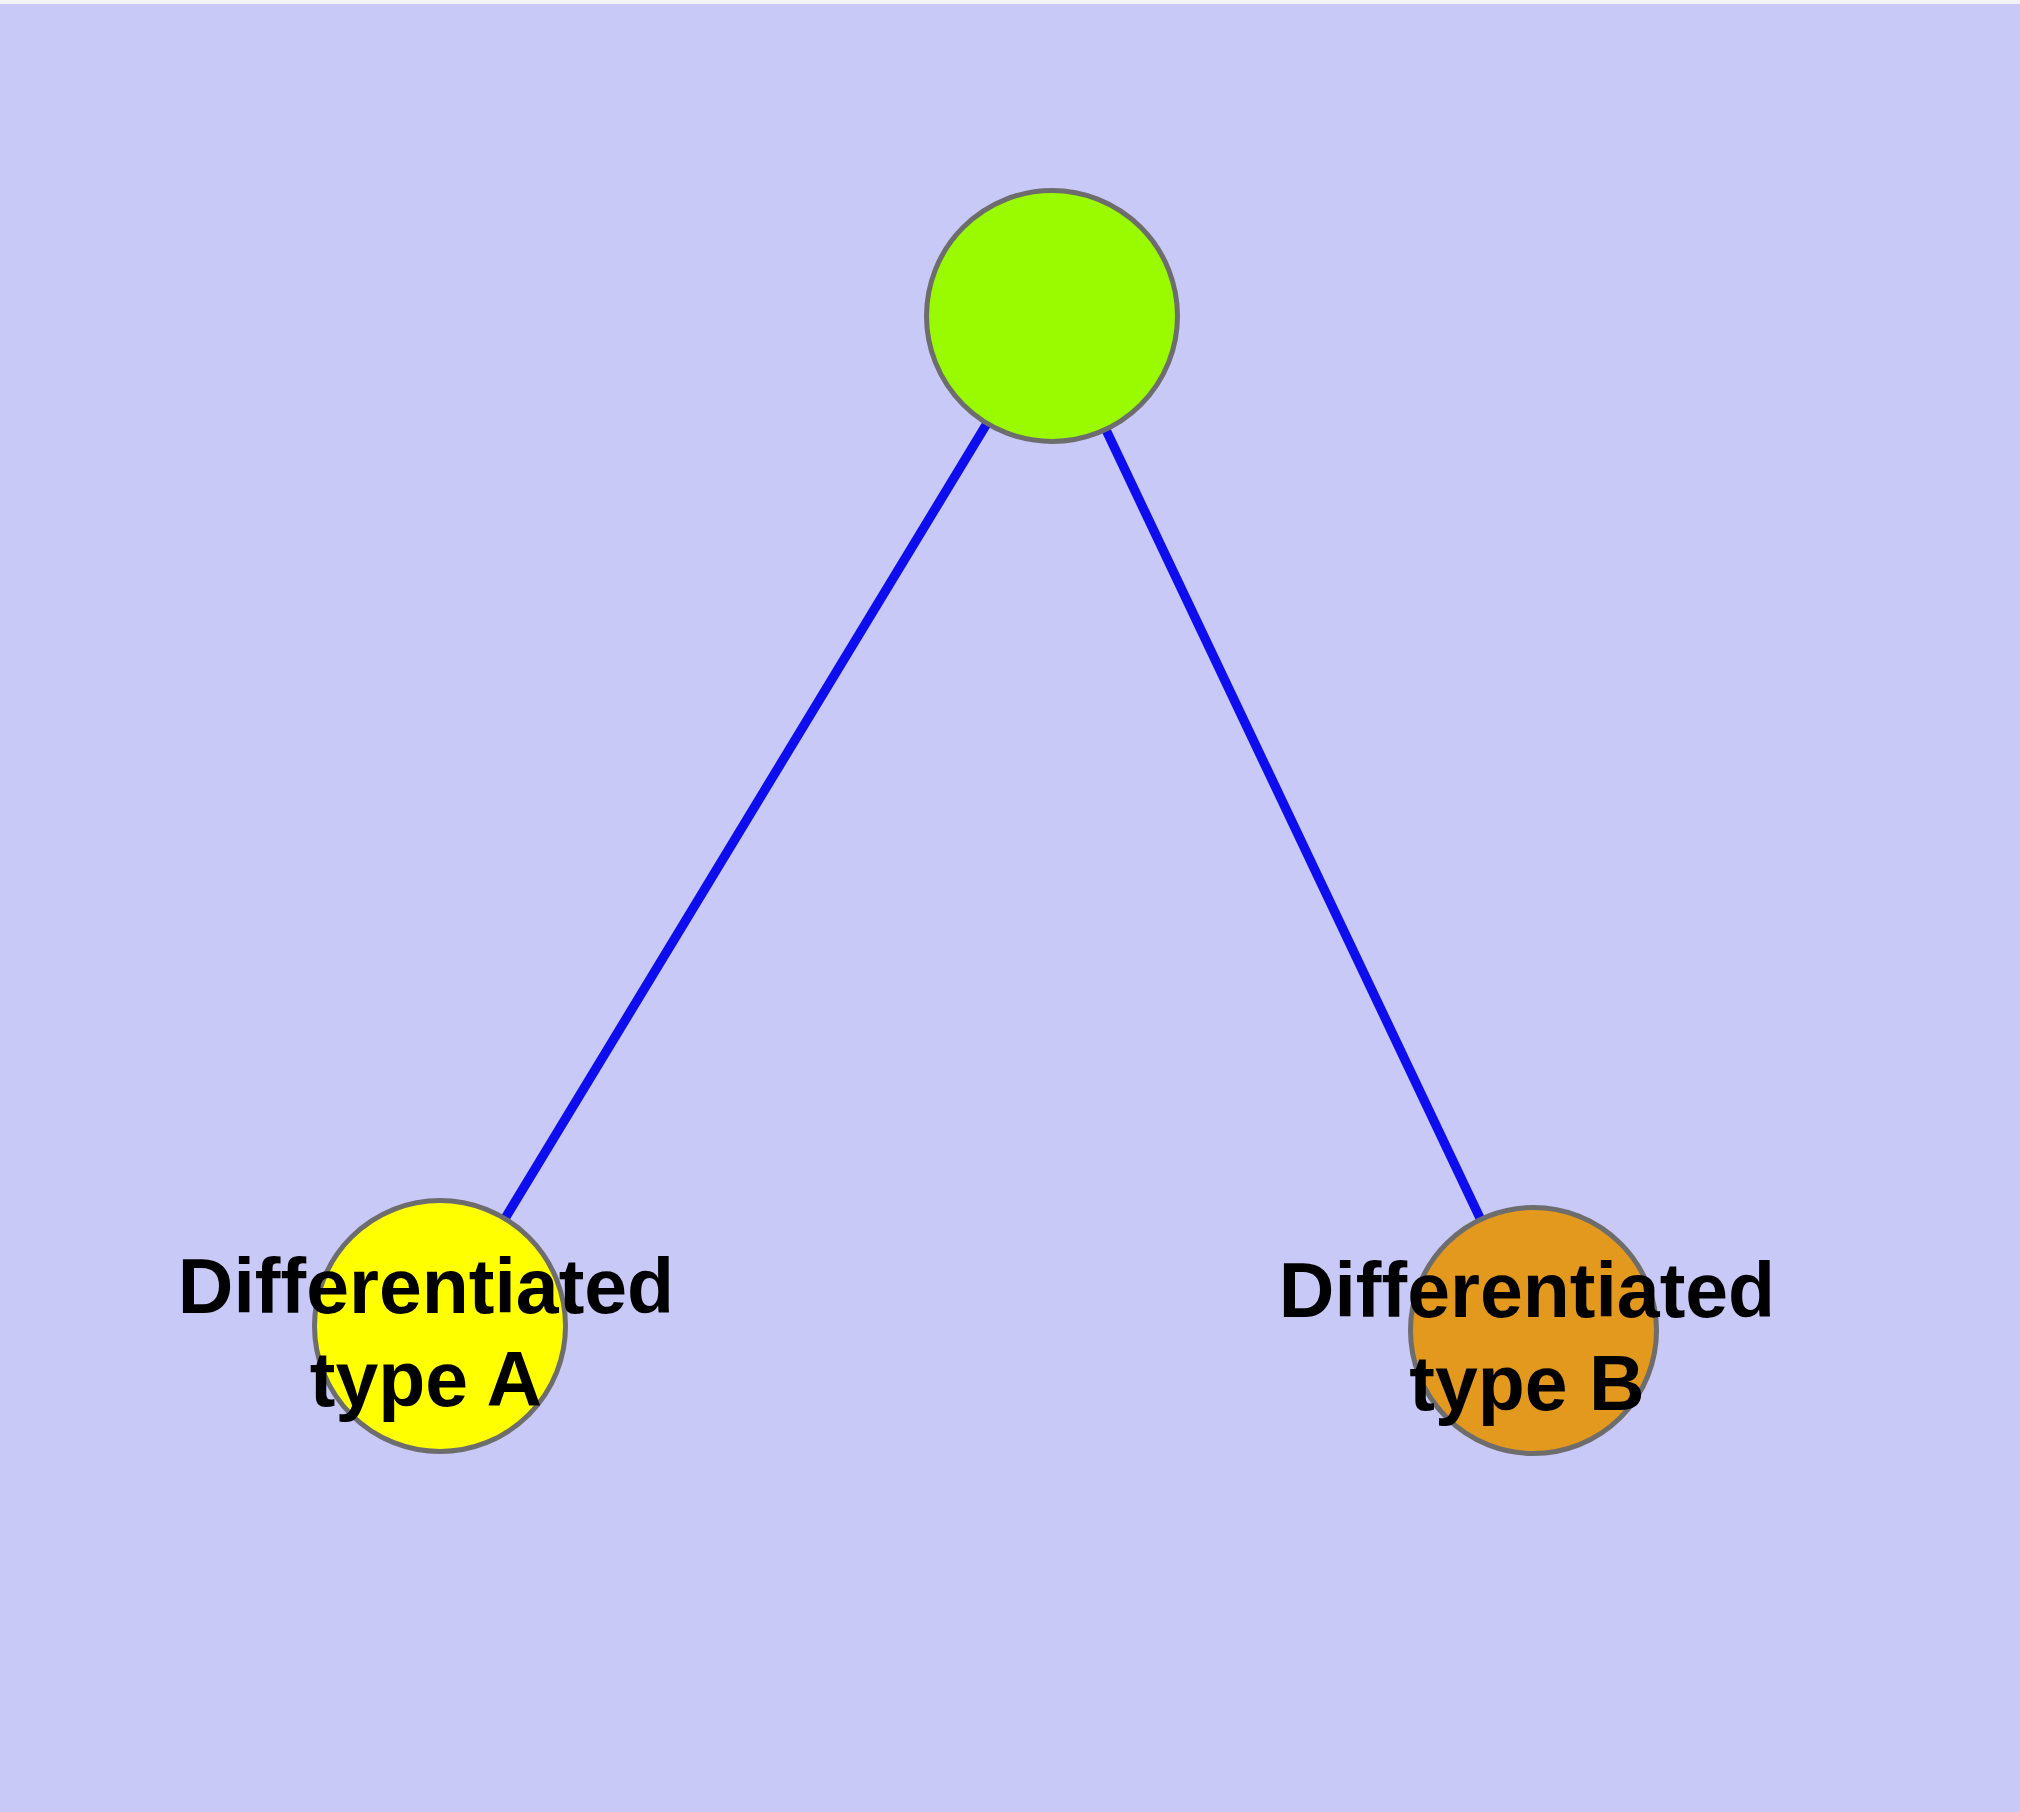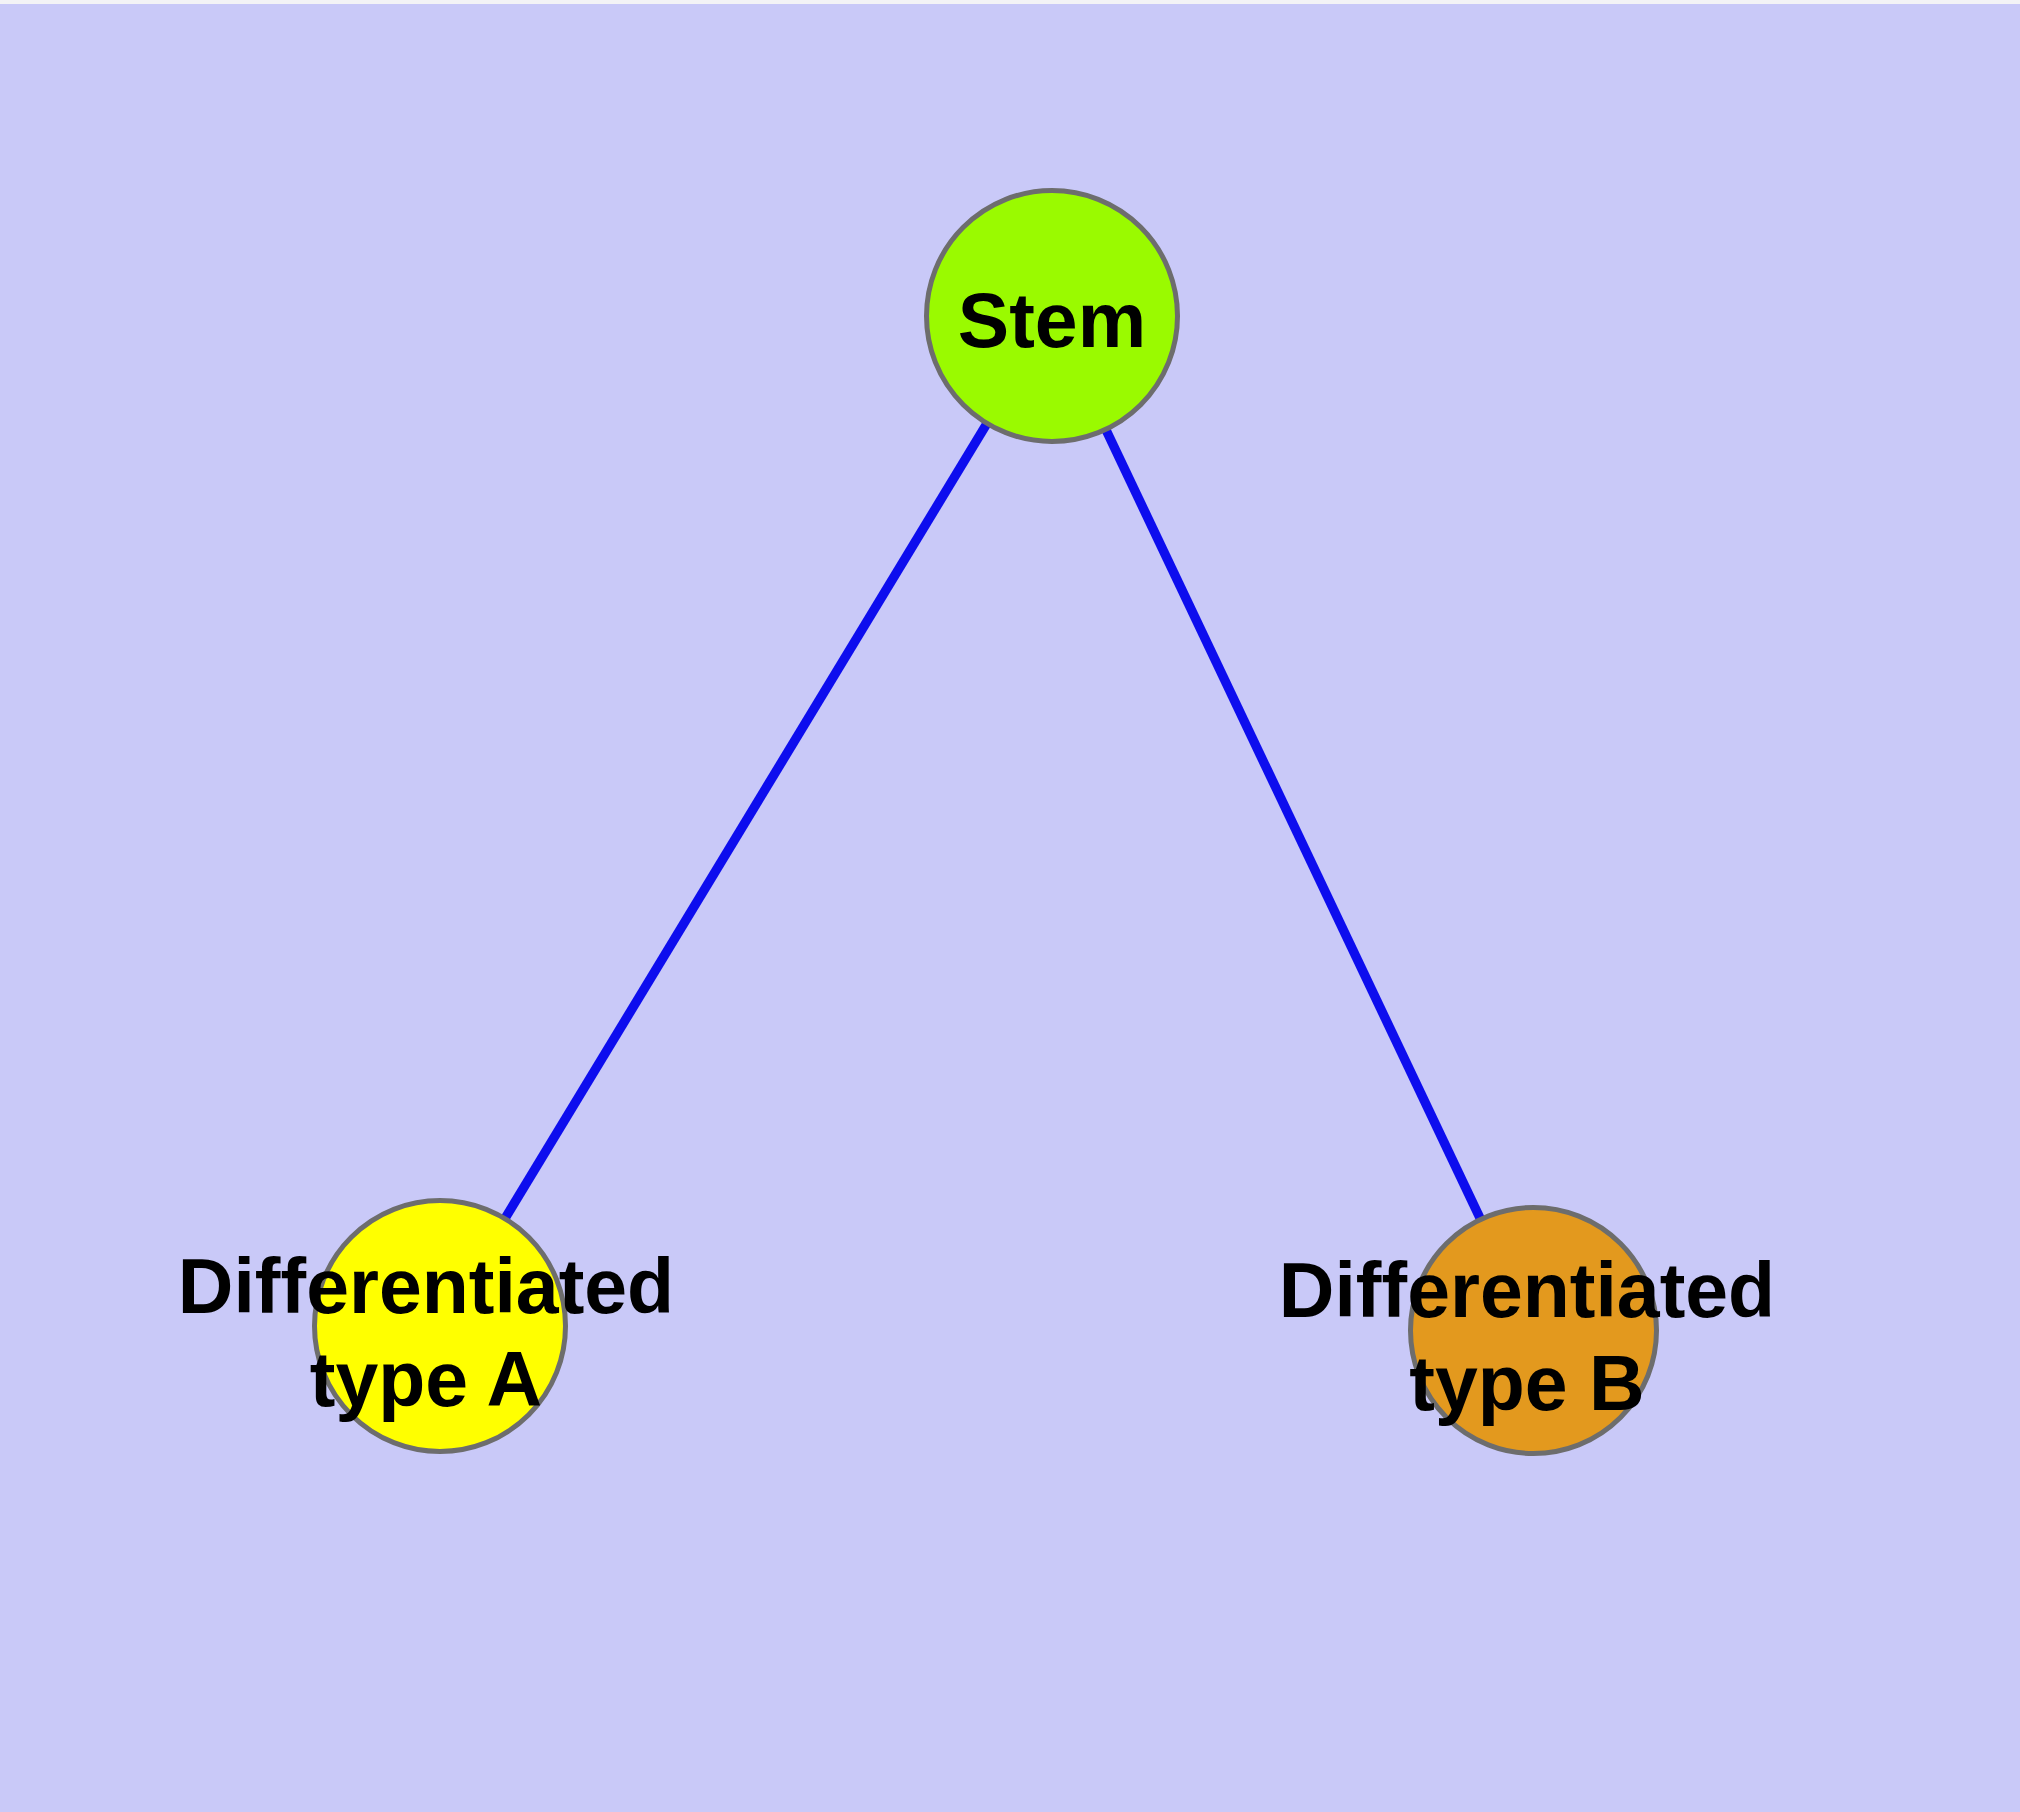--- a/index.html
+++ b/index.html
@@ -67,21 +67,20 @@
 
   <svg class="edges" width="2021" height="1812" viewBox="0 0 2384 2138">
     <line x1="1241" y1="373" x2="519" y2="1564" stroke="#0d0dee" stroke-width="11"></line>
     <line x1="1241" y1="373" x2="1809" y2="1570" stroke="#0d0dee" stroke-width="11"></line>
   </svg>
 
   <div class="node stem"></div>
   <div class="node type-a"></div>
   <div class="node type-b"></div>
 
-  <div class="label stem">Stem</div>
   <div class="label type-a">Differentiated
 type A</div>
   <div class="label type-b">Differentiated
 type B</div>
 
   <div class="top-edge"></div>
 </div>
 
 
 </body></html>

